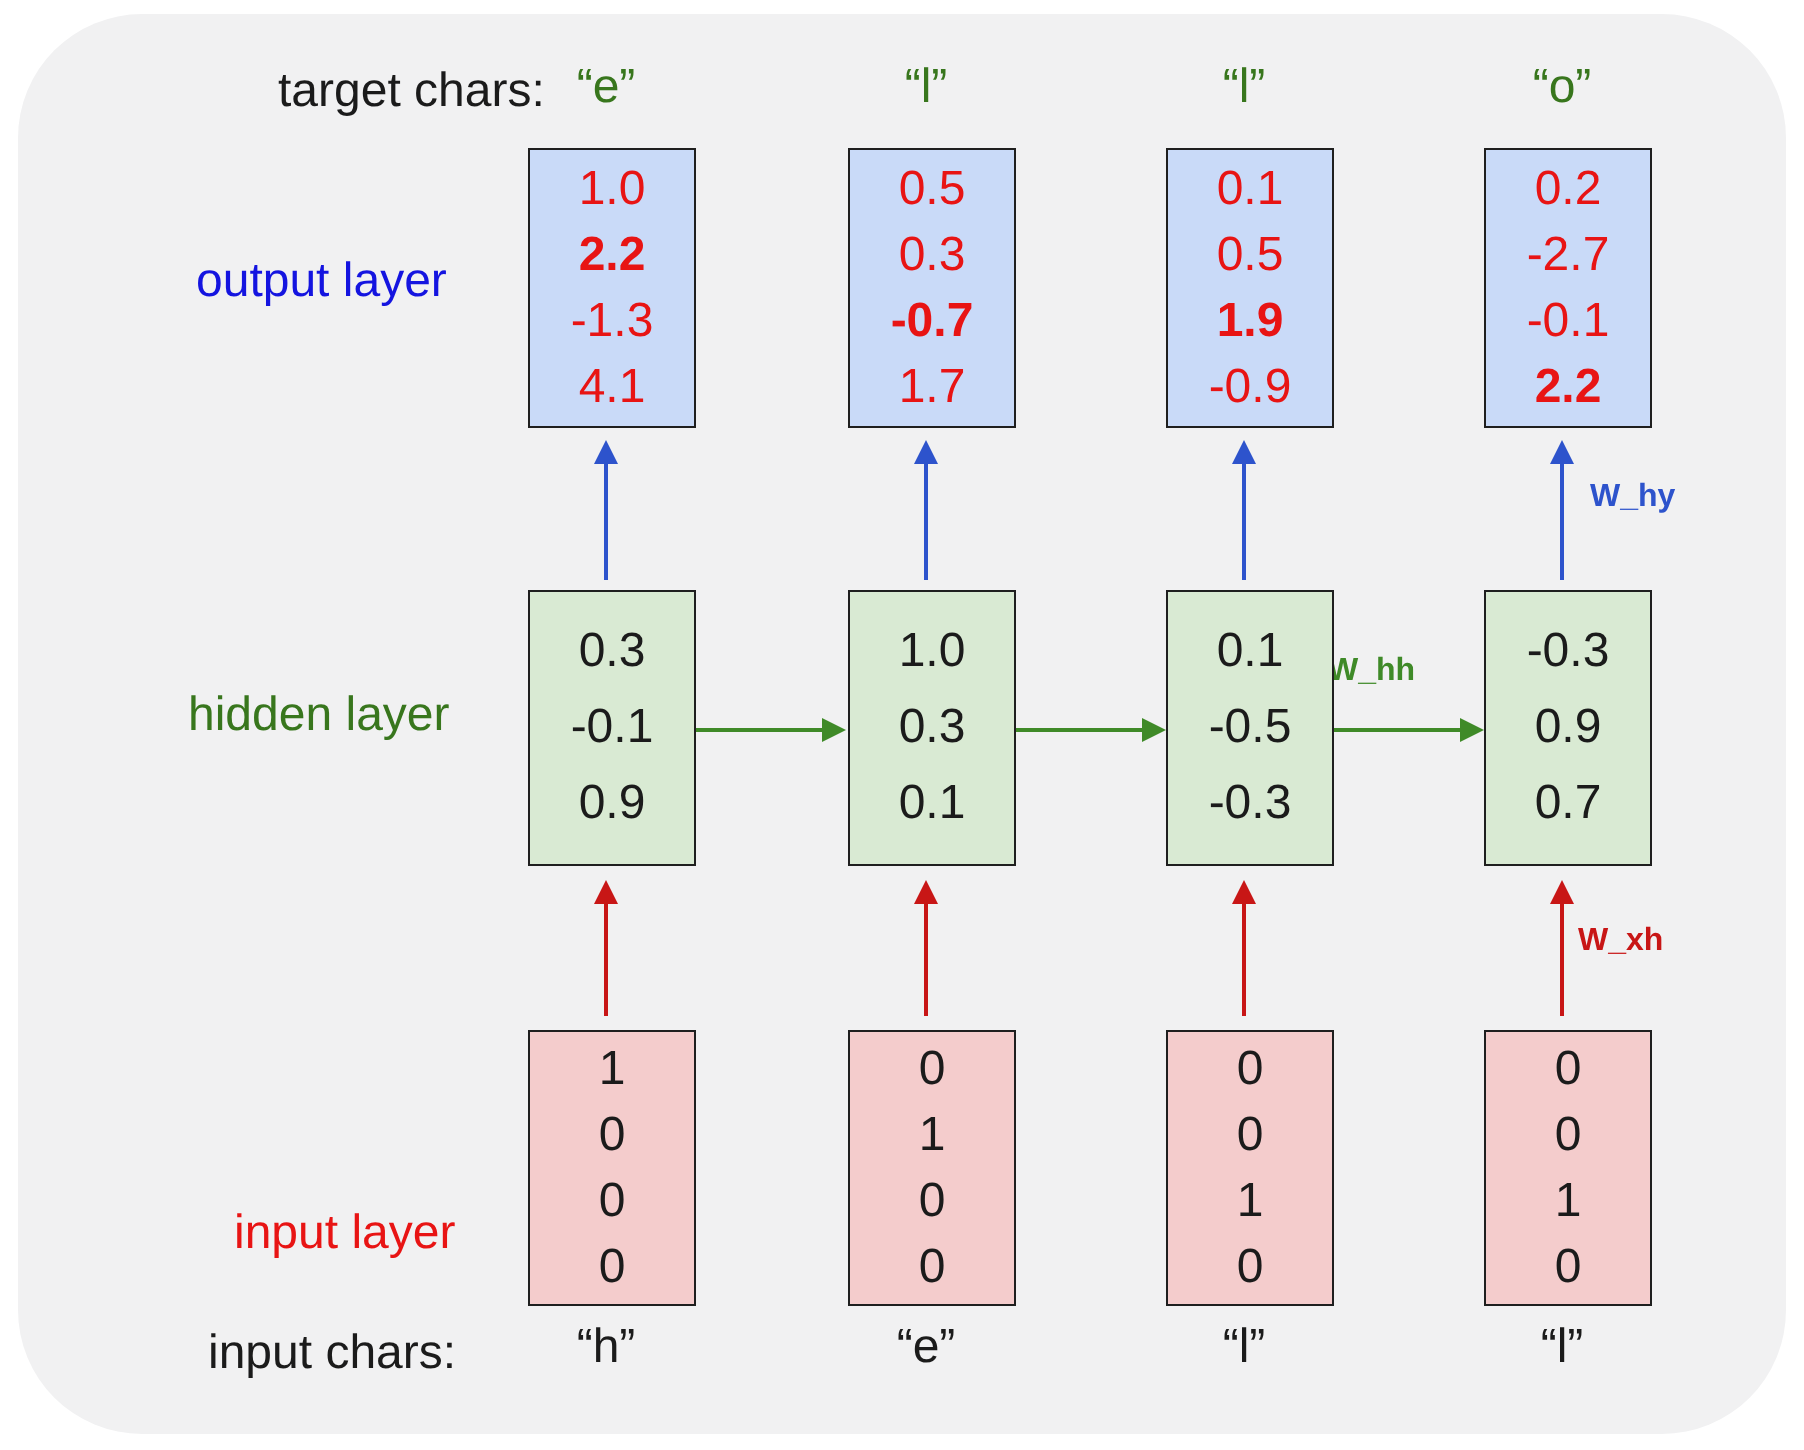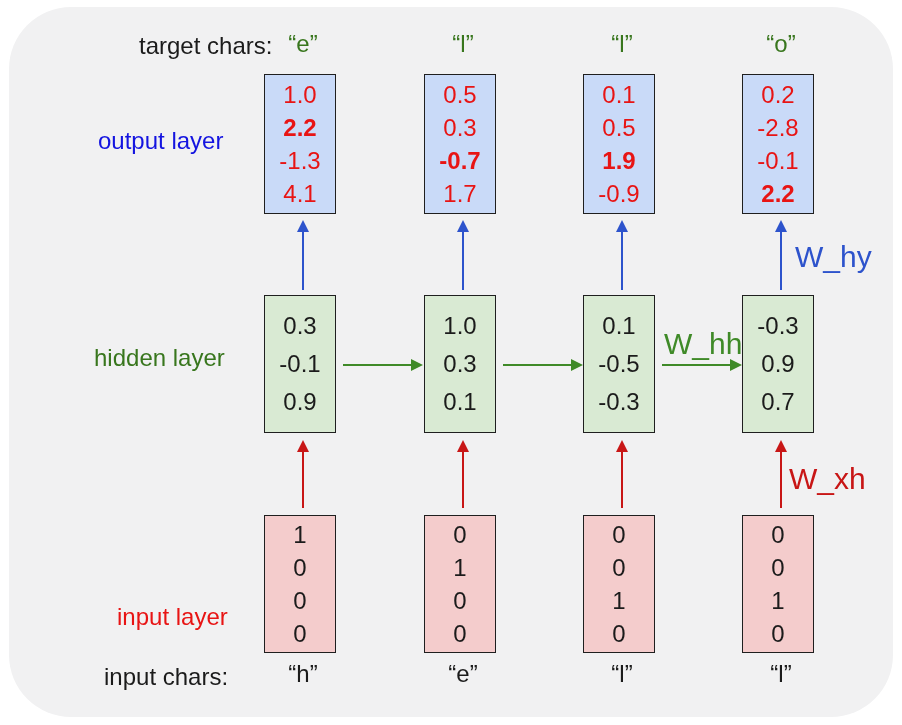--- a/index.html
+++ b/index.html
@@ -10,21 +10,21 @@
   }
   .card{
     position:absolute;left:9px;top:7px;width:884px;height:710px;
     background:var(--card-bg,#f1f1f2);border-radius:62px;
   }
   
   .c0{left:264px;} .c1{left:424px;} .c2{left:583px;} .c3{left:742px;}
 
   
   .box{
-    position:absolute;width:72px;box-sizing:border-box;
+    position:absolute;width:84px;box-sizing:border-box;
     border:1.6px solid var(--box-border,#1f1f1f);
     display:flex;flex-direction:column;justify-content:center;align-items:center;
     font-size:24px;
   }
   .box.output{top:74px;height:140px;background:var(--output-box-bg,#c9daf8);}
   .box.hidden{top:295px;height:138px;background:var(--hidden-box-bg,#d9ead3);}
   .box.input{top:515px;height:138px;background:var(--input-box-bg,#f4cccc);}
   .box.output .val{line-height:33px;color:var(--red-text,#e81414);}
   .box.hidden .val{line-height:38px;color:var(--black-text,#1b1b1b);}
   .box.input .val{line-height:33px;color:var(--black-text,#1b1b1b);}
@@ -69,21 +69,21 @@
   }
   .g0{left:343px;} .g1{left:503px;} .g2{left:662px;}
 
   
   .lbl{position:absolute;font-size:24px;white-space:nowrap;}
   .lbl.target-chars{left:94px;top:32px;color:var(--black-text,#1b1b1b);margin-left:45px;}
   .lbl.output-layer{left:98px;top:127px;color:var(--blue-text,#1414e0);}
   .lbl.hidden-layer{left:94px;top:344px;color:var(--green-text,#38761d);}
   .lbl.input-layer{left:117px;top:567px;color:var(--red-text,#e81414);margin-top:36px;}
   .lbl.input-chars{left:104px;top:663px;color:var(--black-text,#1b1b1b);}
-  .wlbl{position:absolute;font-size:30px;white-space:nowrap;}
+  .wlbl{position:absolute;font-size:16px;white-space:nowrap;font-weight:bold;}
   .wlbl.why{left:795px;top:240px;color:var(--blue-arrow,#2d53cc);}
   .wlbl.whh{left:664px;top:327px;color:var(--green-arrow,#3f8a28);}
   .wlbl.wxh{left:789px;top:462px;color:var(--red-arrow,#c81616);}
 </style>
 </head>
 <body>
 
 <div class="card"></div>
 
 <div class="lbl target-chars">target chars:</div>
@@ -162,21 +162,21 @@
   <div class="val">0</div>
   <div class="val">0</div>
   <div class="val">1</div>
   <div class="val">0</div>
 </div>
 <div class="char inputc c2">“l”</div>
 
 <div class="char target c3">“o”</div>
 <div class="box output c3">
   <div class="val">0.2</div>
-  <div class="val">-2.8</div>
+  <div class="val">-2.7</div>
   <div class="val">-0.1</div>
   <div class="val hl">2.2</div>
 </div>
 <div class="varrow blue va3"></div>
 <div class="box hidden c3">
   <div class="val">-0.3</div>
   <div class="val">0.9</div>
   <div class="val">0.7</div>
 </div>
 <div class="varrow red va3"></div>

